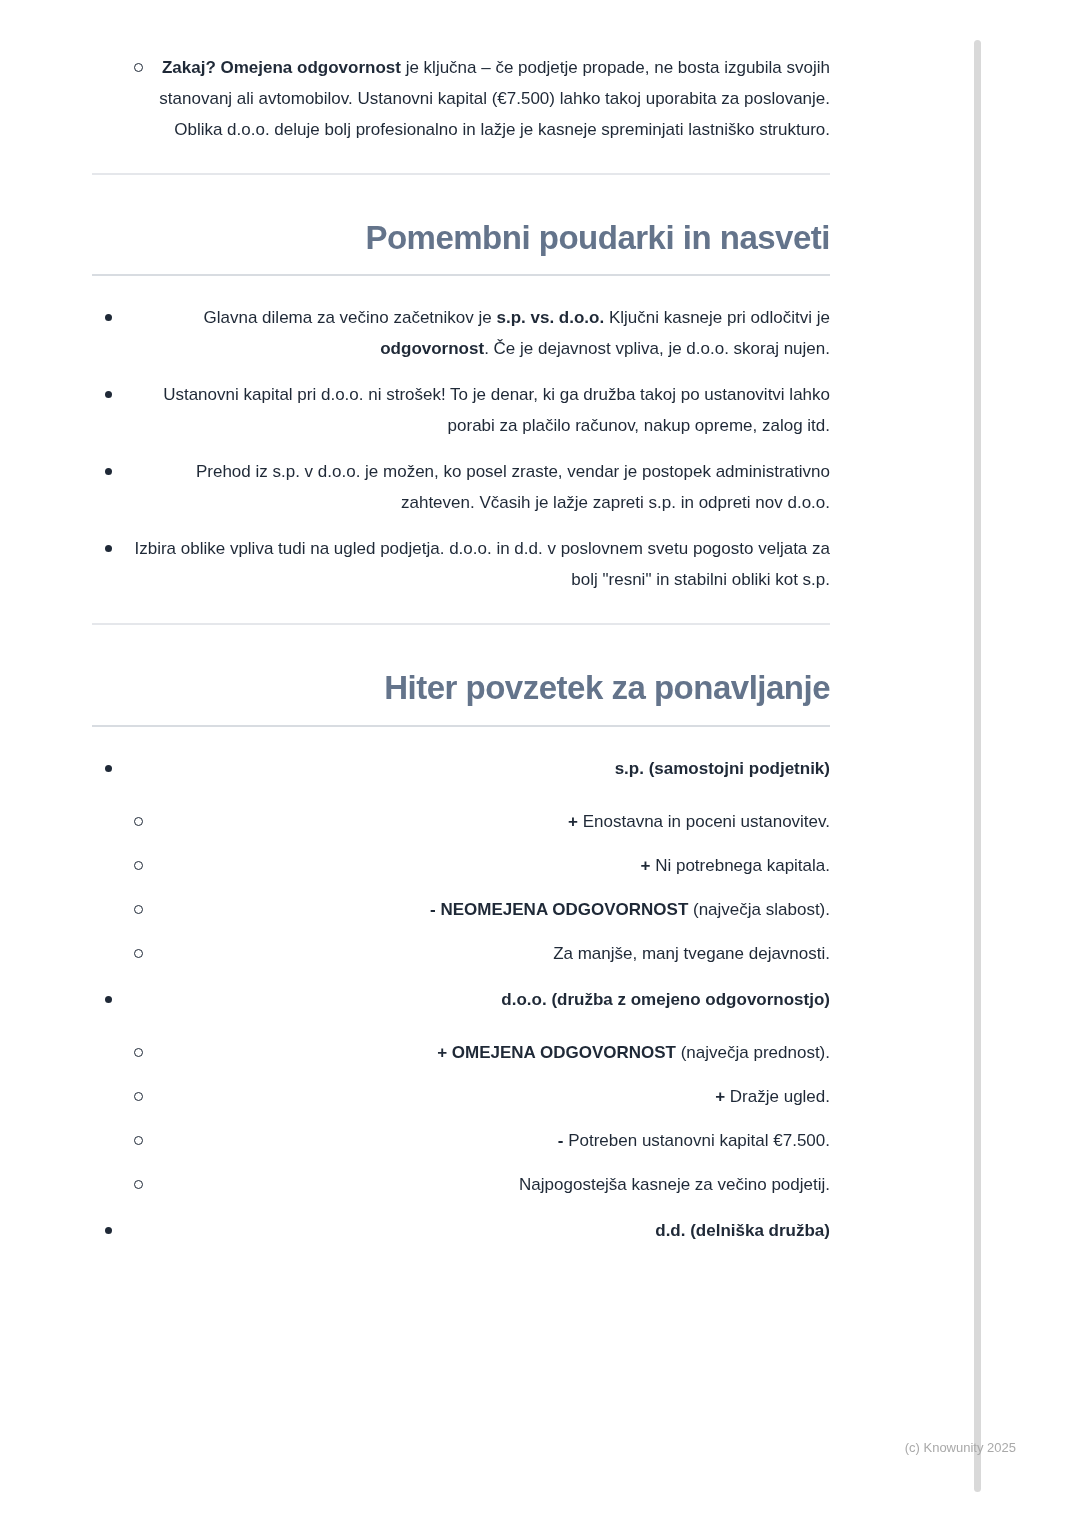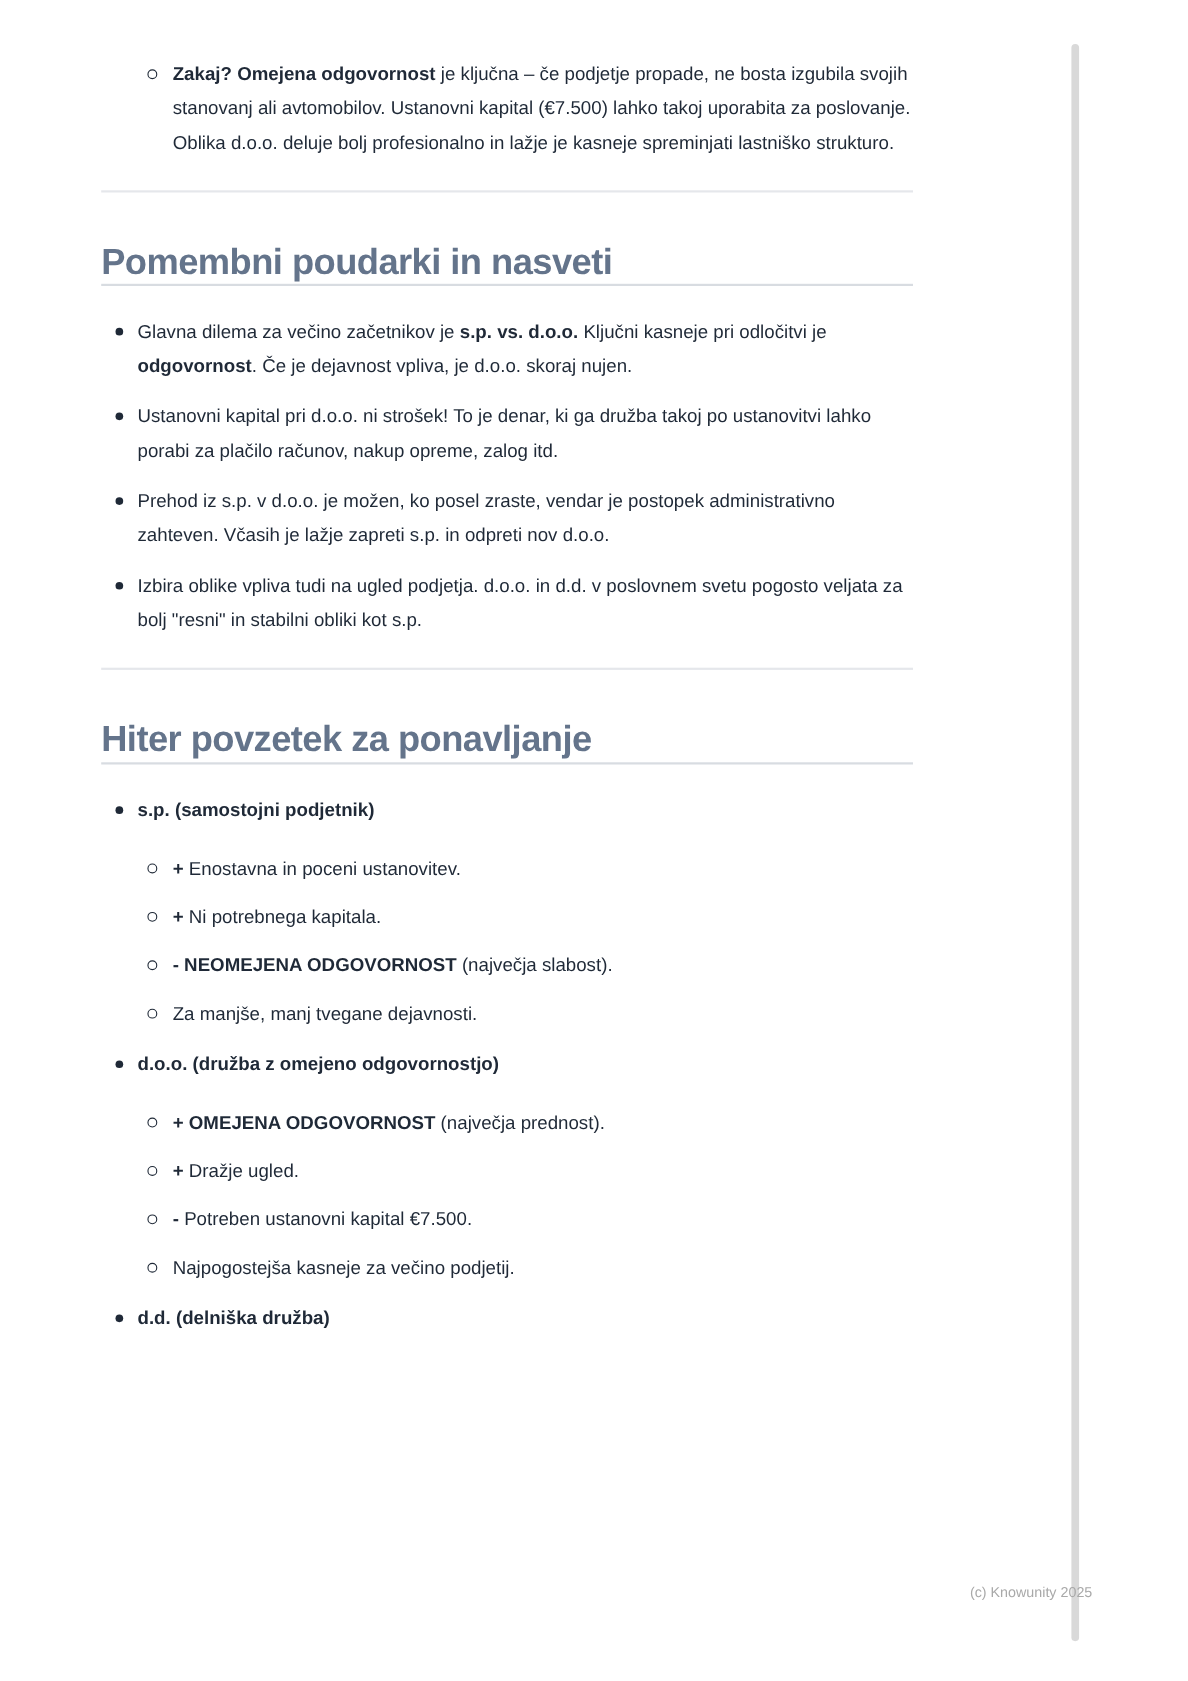--- a/index.html
+++ b/index.html
@@ -17,20 +17,21 @@
     background:#ffffff;
     position:relative;
     overflow:hidden;
     font-family:"Liberation Sans", sans-serif;
     color:var(--body_text);
   }
   .content{
     position:absolute;
     left:92px; top:52px;
     width:738px;
+    text-align:right;
   }
   ul{ list-style:none; margin:0; padding:0; }
   li{ position:relative; font-size:17px; line-height:31px; }
   strong{ font-weight:700; }
 
   
   .l1 > li{ padding-left:33px; margin-bottom:15px; }
   .l1 > li > .dot{
     position:absolute; left:13px; top:12px;
     width:7px; height:7px; border-radius:50%;
@@ -49,39 +50,40 @@
 
   li > ul.l2{ margin-top:22px; }
 
   hr{
     border:none;
     border-top:2px solid var(--divider);
     margin:28px 0 0 0;
   }
   h2{
     margin:42px 0 0 0;
+    padding-bottom:16px;
     border-bottom:2px solid var(--heading_rule);
     color:var(--heading);
     font-size:33px;
     line-height:1.25;
     font-weight:700;
     letter-spacing:-0.5px;
   }
   h2 + ul{ margin-top:26px; }
 
   .scrollbar{
     position:absolute;
     left:974px; top:40px;
     width:7px; height:1452px;
     background:var(--scrollbar);
     border-radius:4px;
   }
   .watermark{
     position:absolute;
-    top:1440px; right:87px;
+    top:1440px; right:64px;
     font-size:13px;
     color:var(--watermark);
     white-space:nowrap;
   }
 </style>
 </head>
 <body>
 
 <div class="content">
 

